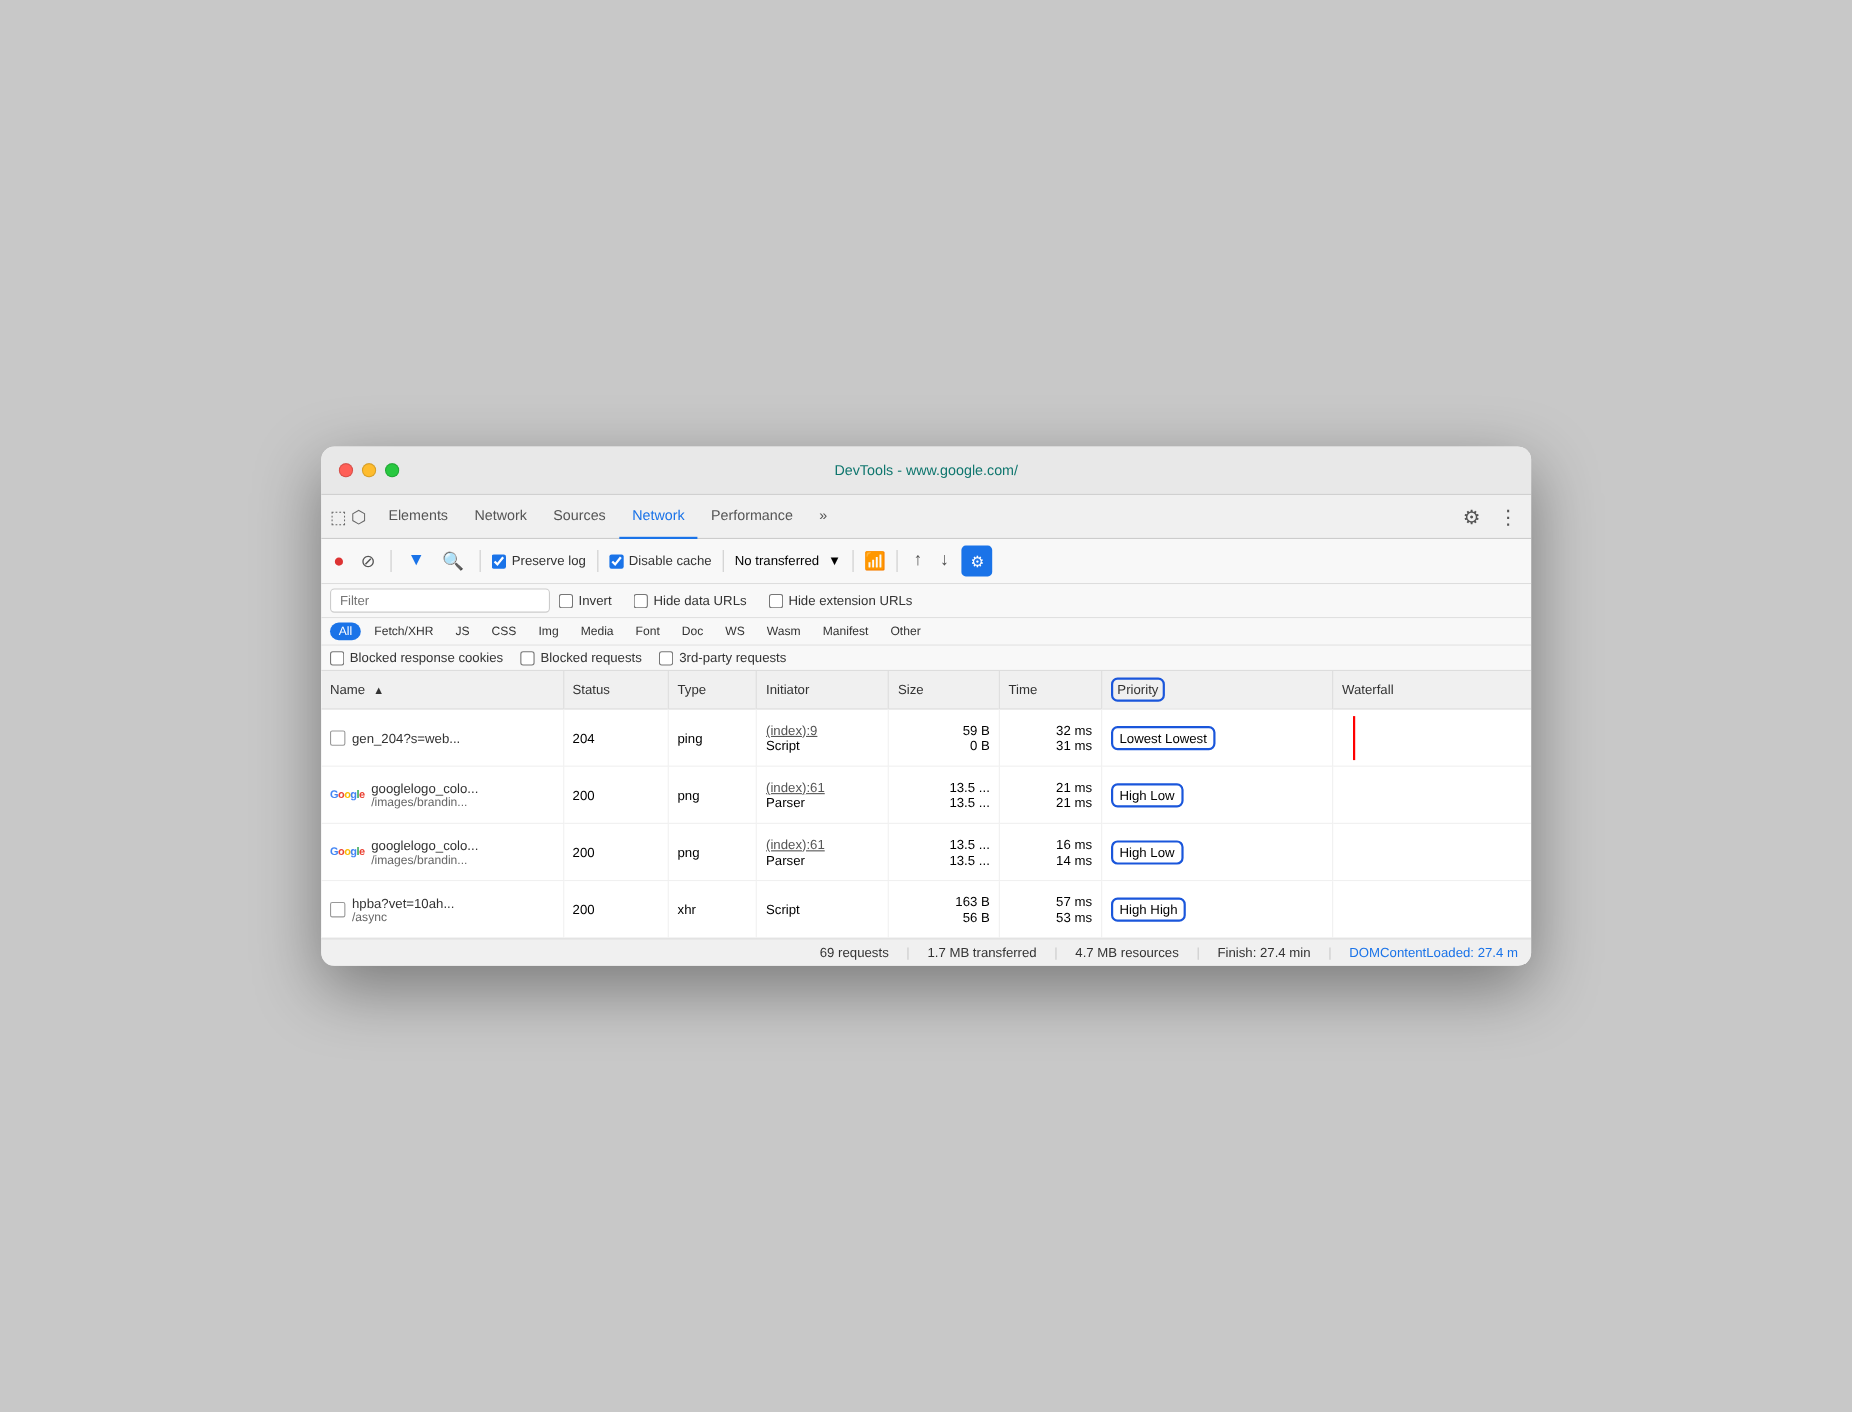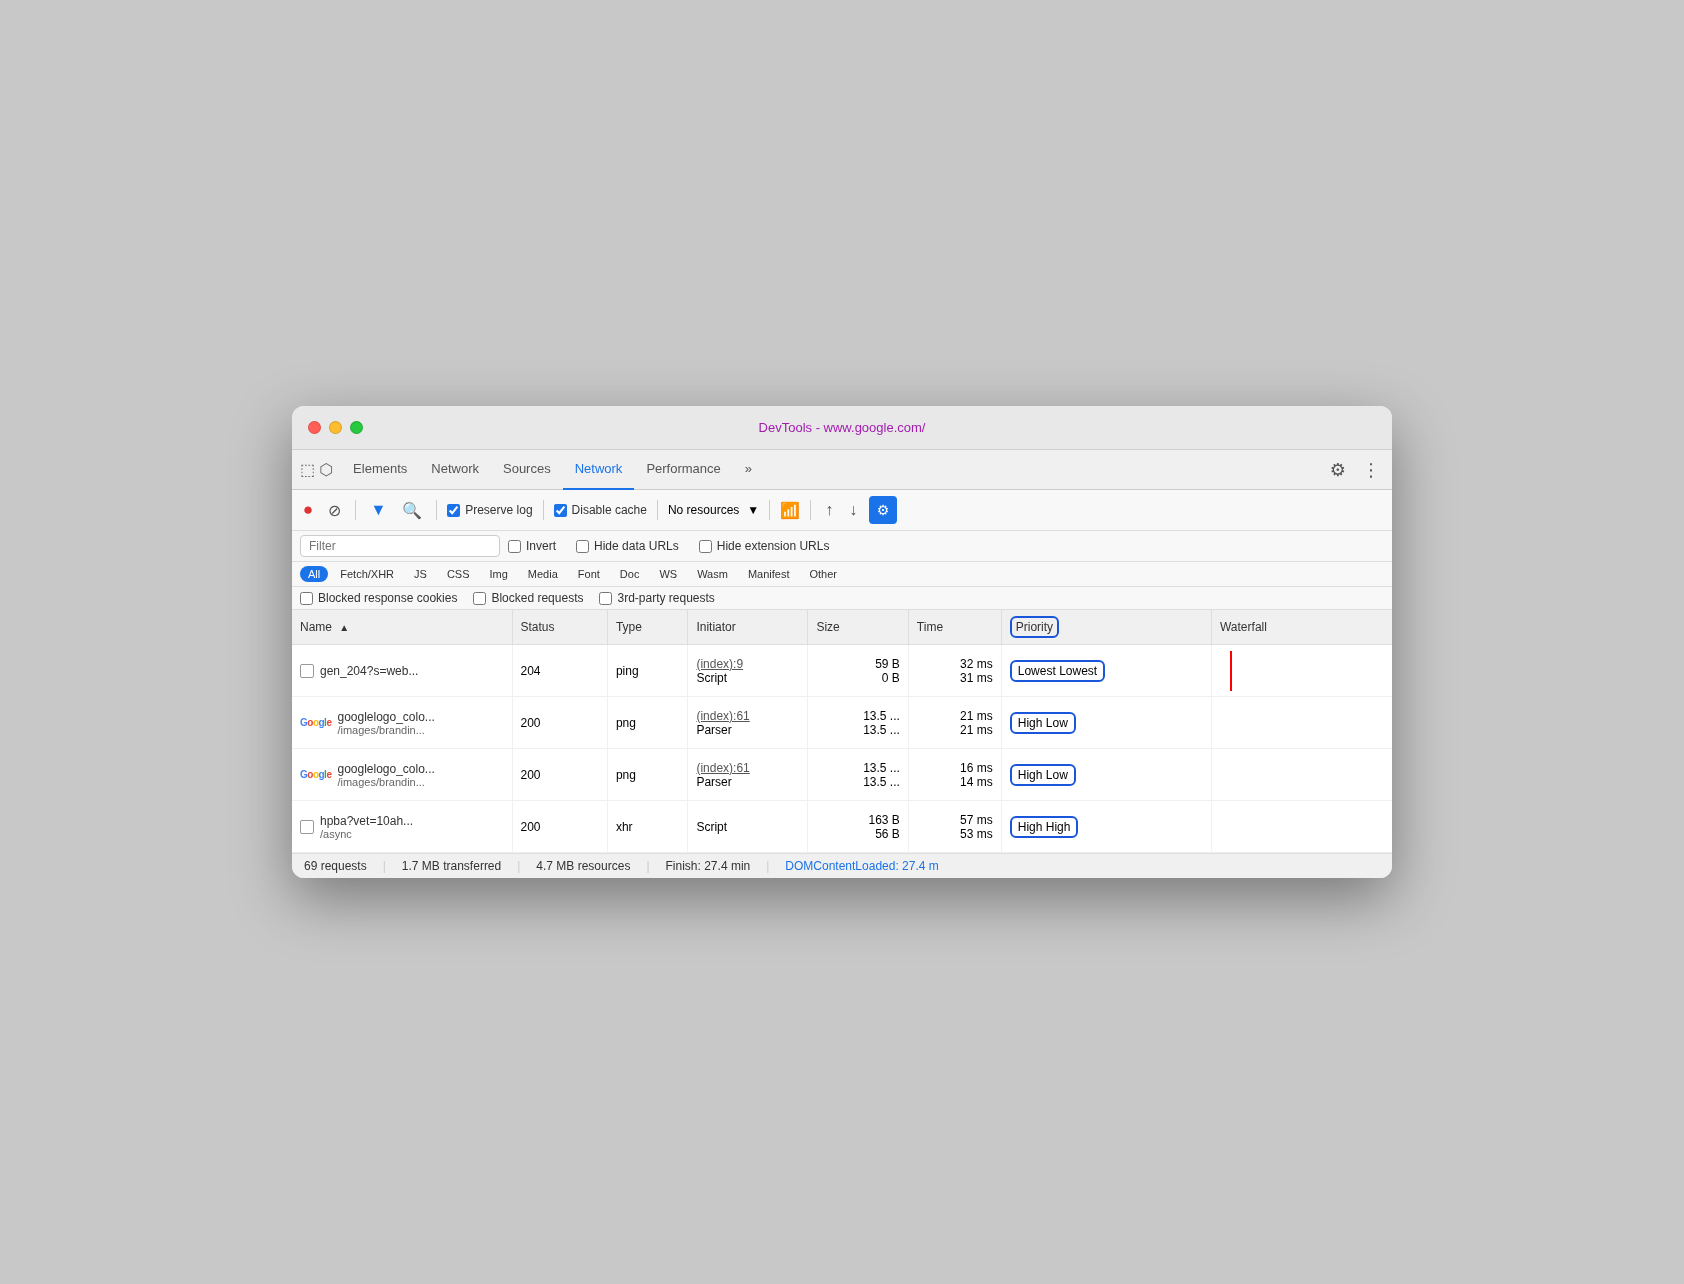--- a/index.html
+++ b/index.html
@@ -40,21 +40,21 @@
     }
     .traffic-light.red { background: #ff5f57; }
     .traffic-light.yellow { background: #febc2e; }
     .traffic-light.green { background: #28c840; }
     .titlebar-title {
       position: absolute;
       left: 50%;
       transform: translateX(-50%);
       font-size: 13px;
       font-weight: 500;
-      color: #a21caf;
+      color: #0f766e;
     }
     .devtools-tabs {
       background: #f0f0f0;
       border-bottom: 1px solid #ccc;
       display: flex;
       align-items: center;
       padding: 0 8px;
       height: 40px;
     }
     .devtools-icon {
@@ -271,20 +271,21 @@
     }
     .status-bar {
       background: #f0f0f0;
       border-top: 1px solid #ddd;
       padding: 5px 12px;
       font-size: 12px;
       color: #333;
       display: flex;
       gap: 16px;
       align-items: center;
+      justify-content: flex-end;
     }
     .status-separator {
       color: #ccc;
     }
     .dom-content {
       color: #1a73e8;
       font-weight: 500;
     }
     .google-logo {
       font-size: 10px;
@@ -356,21 +357,21 @@
     <label class="checkbox-label">
       <input type="checkbox" checked="" style="">
       <span>Preserve log</span>
     </label>
     <div class="toolbar-separator"></div>
     <label class="checkbox-label">
       <input type="checkbox" checked="" style="">
       <span>Disable cache</span>
     </label>
     <div class="toolbar-separator"></div>
-    <span style="font-size:12px;">No resources</span>
+    <span style="font-size:12px;">No transferred</span>
     <span style="font-size:12px; cursor:pointer;">▼</span>
     <div class="toolbar-separator"></div>
     <span style="font-size:16px;">📶</span>
     <div class="toolbar-separator"></div>
     <button class="toolbar-btn" style="font-size:16px;">↑</button>
     <button class="toolbar-btn" style="font-size:16px;">↓</button>
     <div class="settings-btn">⚙</div>
   </div>
 
   <div class="filter-row">

